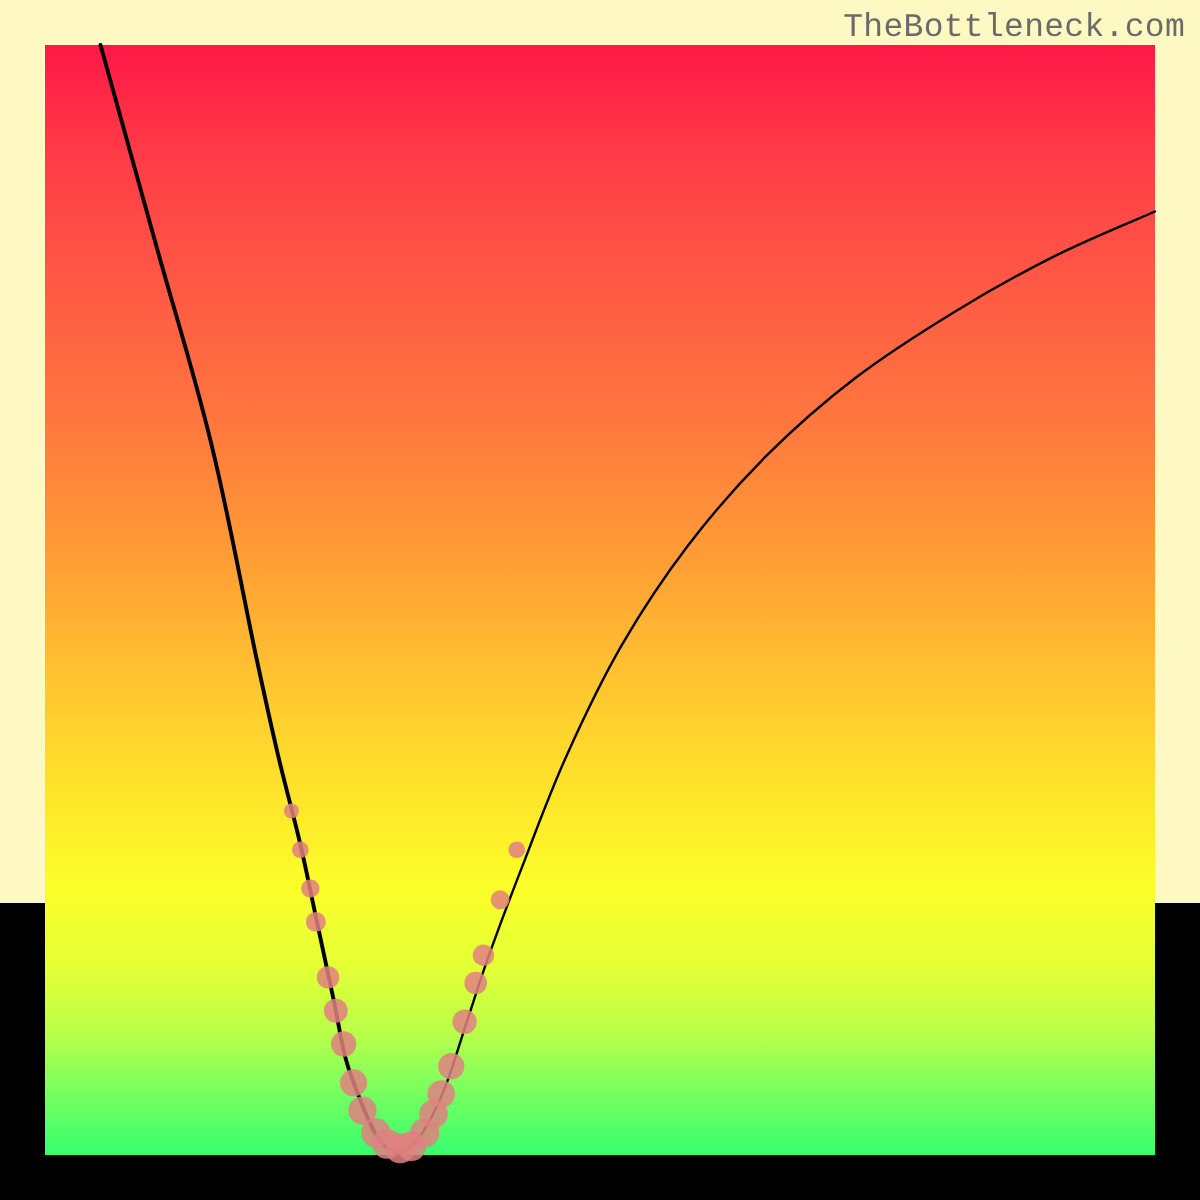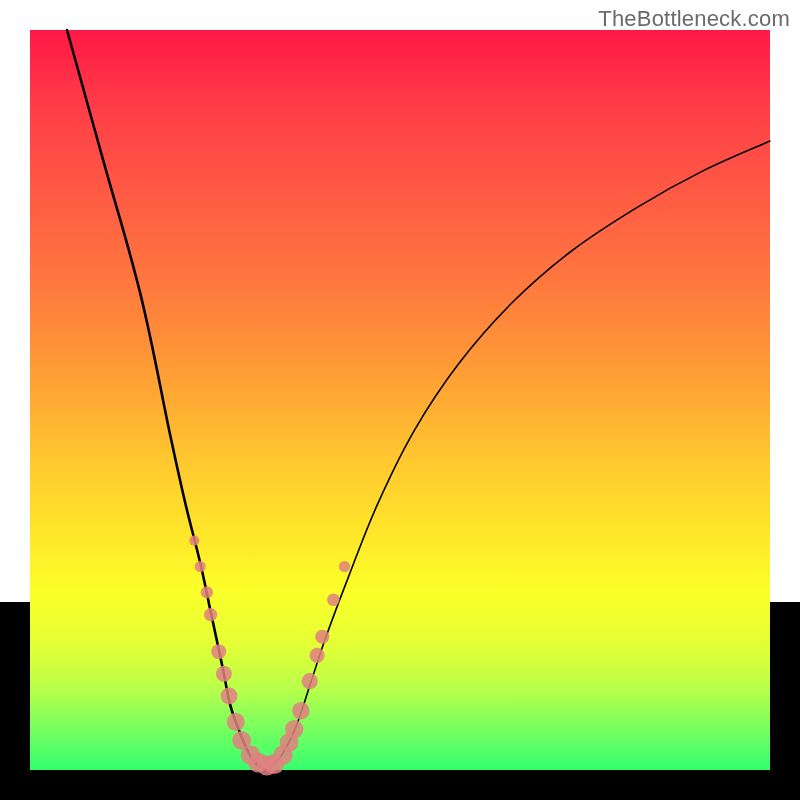--- a/index.html
+++ b/index.html
@@ -10,21 +10,22 @@
     overflow: hidden;
     background: #000;
     font-family: Arial, Helvetica, sans-serif;
   }
   .frame {
     position: absolute;
     left: 0;
     top: 0;
     width: 800px;
     height: 602px;
-    background: #ffffff;
+    background: #fef9c3;
+    font-family: Liberation Mono, monospace;
   }
   .plot-area {
     position: absolute;
     left: 30px;
     top: 30px;
     width: 740px;
     height: 740px;
     
     background: linear-gradient(
       to bottom,

